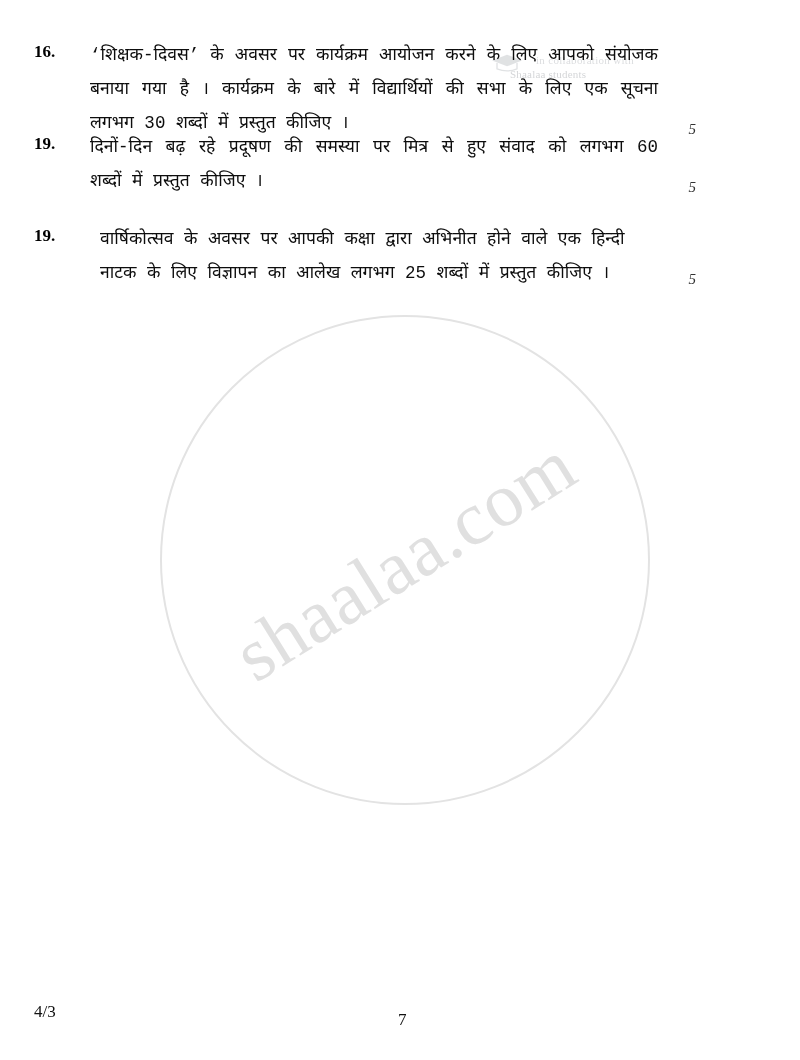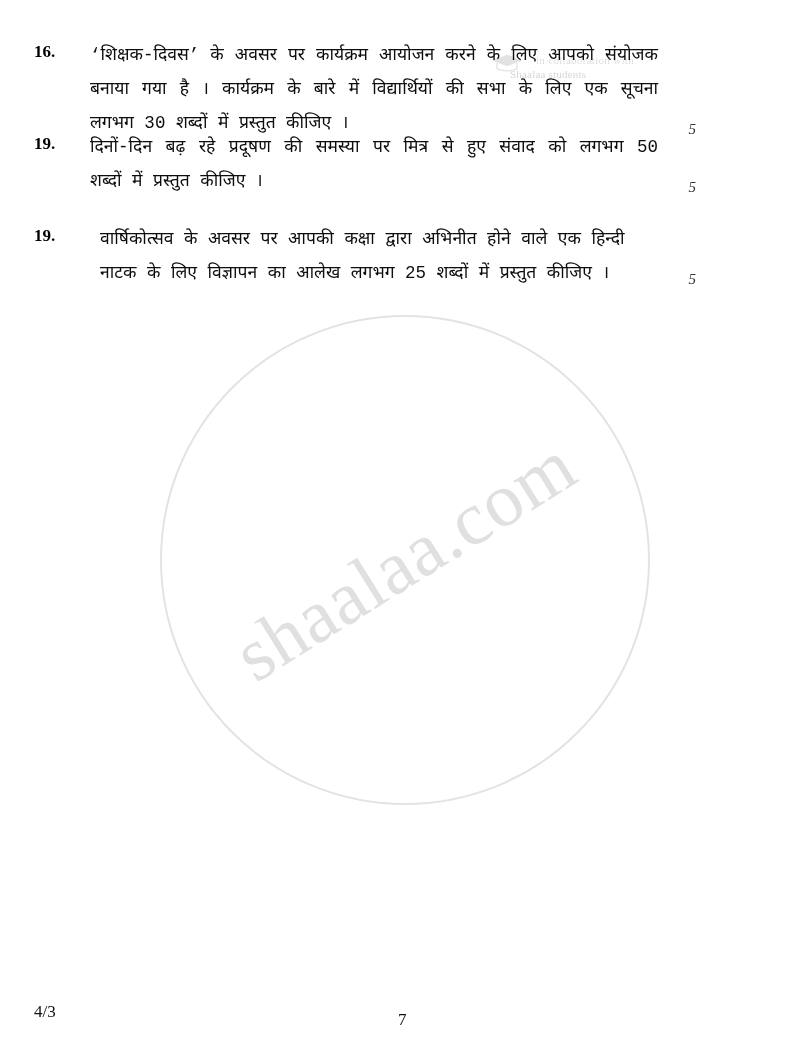--- a/index.html
+++ b/index.html
@@ -207,21 +207,21 @@
       <div class="qnum">16.</div>
       <div class="qbody">
         <div class="qtext">‘शिक्षक-दिवस’ के अवसर पर कार्यक्रम आयोजन करने के लिए आपको संयोजक बनाया गया है । कार्यक्रम के बारे में विद्यार्थियों की सभा के लिए एक सूचना लगभग 30 शब्दों में प्रस्तुत कीजिए ।</div>
         <div class="marks">5</div>
       </div>
     </div>
 
     <div class="qrow" id="q17">
       <div class="qnum">19.</div>
       <div class="qbody">
-        <div class="qtext">दिनों-दिन बढ़ रहे प्रदूषण की समस्या पर मित्र से हुए संवाद को लगभग 50 शब्दों में प्रस्तुत कीजिए ।</div>
+        <div class="qtext">दिनों-दिन बढ़ रहे प्रदूषण की समस्या पर मित्र से हुए संवाद को लगभग 60 शब्दों में प्रस्तुत कीजिए ।</div>
         <div class="marks">5</div>
       </div>
     </div>
 
     <div class="qrow" id="q18">
       <div class="qnum">19.</div>
       <div class="qbody">
         <div class="qtext last-left">वार्षिकोत्सव के अवसर पर आपकी कक्षा द्वारा अभिनीत होने वाले एक हिन्दी नाटक के लिए विज्ञापन का आलेख लगभग 25 शब्दों में प्रस्तुत कीजिए ।</div>
         <div class="marks">5</div>
       </div>

